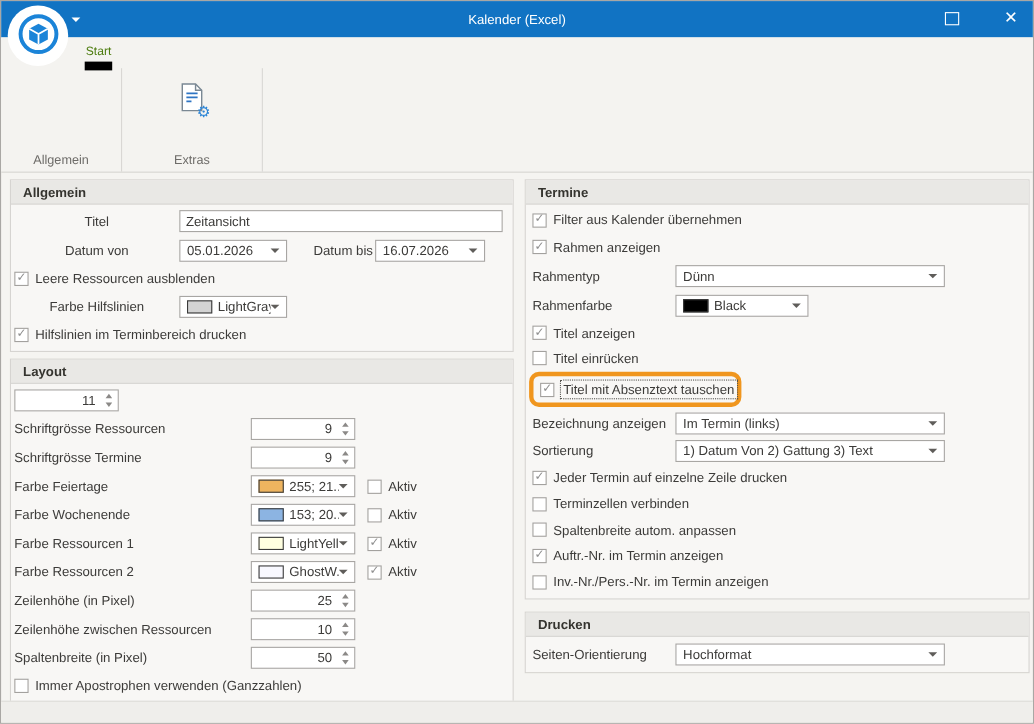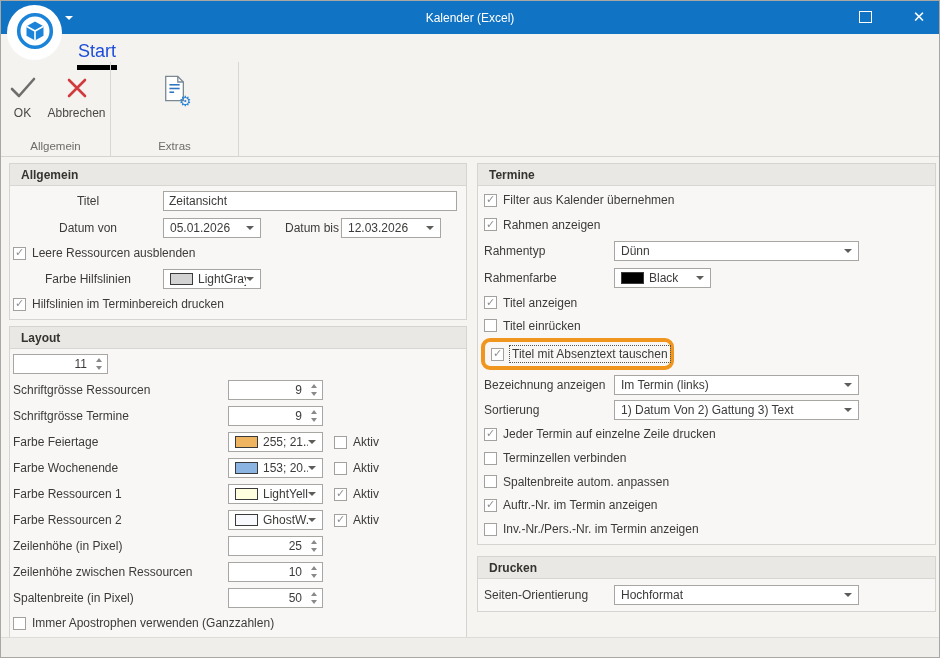--- a/index.html
+++ b/index.html
@@ -10,21 +10,21 @@
   
   .titlebar { position:absolute; top:0; left:0; right:0; height:33px; background:#1173c3; }
   .title-text { position:absolute; inset:0; display:flex; align-items:center; justify-content:center; color:#fff; font-size:12px; }
   .logo { position:absolute; left:6px; top:4px; width:55px; height:55px; background:#fff; border-radius:50%; z-index:5; display:flex; align-items:center; justify-content:center; cursor:pointer; }
   .caret { position:absolute; left:64px; top:15px; width:0; height:0; border-left:4px solid transparent; border-right:4px solid transparent; border-top:4px solid #fff; }
   .btn-max { position:absolute; left:858px; top:10px; width:13px; height:12px; border:1.5px solid #fff; }
   .btn-close { position:absolute; left:908px; top:6px; width:20px; height:20px; color:#fff; font-size:15px; line-height:20px; text-align:center; }
 
   
   .ribbon { position:absolute; top:33px; left:0; right:0; height:123px; background:#f4f3f0; border-bottom:1px solid #d6d4d1; }
-  .tab { position:absolute; left:76px; top:7px; color:#1d4ed8; font-size:18px; padding:0 1px 3px 1px; border-bottom:5px solid #000000; cursor:pointer; }
+  .tab { position:absolute; left:76px; top:7px; color:#4d7c0f; font-size:11px; padding:0 1px 3px 1px; border-bottom:8px solid #000000; cursor:pointer; }
   .rgroups { position:absolute; left:0; top:28px; bottom:0; display:flex; }
   .rgroup { position:relative; height:100%; border-right:1px solid #d9d7d4; }
   .rg1 { width:110px; } .rg2 { width:128px; }
   .rbtns { display:flex; justify-content:center; padding-top:4px; }
   .rbtn { display:flex; flex-direction:column; align-items:center; padding-top:3px; cursor:pointer; }
   .rbtn .ric { height:38px; display:flex; align-items:center; justify-content:center; position:relative; }
   .rbtn .rlbl { text-align:center; color:#494846; line-height:13px; }
   .glabel { position:absolute; bottom:4px; left:0; right:0; text-align:center; color:#6e6c69; font-size:11.5px; }
   .gear-overlay { position:absolute; right:-4px; bottom:-1px; color:#2e86d6; font-size:14px; line-height:14px; }
 
@@ -50,21 +50,21 @@
   .dda { width:0; height:0; border-left:4px solid transparent; border-right:4px solid transparent; border-top:4px solid #5f5d5a; flex-shrink:0; }
   .swatch { width:23px; height:12px; border:1px solid #3a3a3a; margin-right:5px; flex-shrink:0; }
   .spin { width:95px;justify-content:flex-end; }
   .spin .sval { flex:1; text-align:right; padding-right:5px; }
   .spbtns { width:15px; display:flex; flex-direction:column; align-items:center; gap:4px; padding-right:2px; }
   .spup { width:0; height:0; border-left:3.5px solid transparent; border-right:3.5px solid transparent; border-bottom:4px solid #8b8987; cursor:pointer; }
   .spdn { width:0; height:0; border-left:3.5px solid transparent; border-right:3.5px solid transparent; border-top:4px solid #8b8987; cursor:pointer; }
   .cb { width:13px; height:13px; background:#fff; border:1px solid #a3a19e; margin-right:6px; flex-shrink:0; display:flex; align-items:center; justify-content:center; cursor:pointer; }
   .cb .tick { display:none; color:#8f8f8f; font-size:11px; line-height:1; margin-top:-1px; }
   .cb.checked .tick { display:block; }
-  .w98{width:98px} .w100{width:100px} .w95{width:95px} .w97{width:97px} .w245{width:245px} .w294{width:294px}
+  .w98{width:98px} .w100{width:100px} .w95{width:95px} .w97{width:121px} .w245{width:245px} .w294{width:294px}
   .ml40{margin-left:24px; width:56px; flex-shrink:0;} .ml11{margin-left:11px}
 
   
   .hl { display:flex; align-items:center; height:32px; border:4px solid #f0961e; border-radius:9px; margin-left:-3px; width:193px; padding-left:6px; }
   .focus-outline { outline:1px dotted #55544f; padding:1px 2px; }
 </style>
 </head>
 <body>
 
 <div class="window">
@@ -82,38 +82,20 @@
         <path d="M11.5 15.2 L20 20 L28.5 15.2 M20 20 L20 29.5" stroke="#fff" stroke-width="1.6" fill="none"></path>
       </svg>
     </span>
   </div>
   <span class="caret"></span>
 
   <div class="ribbon">
     <span class="tab">Start</span>
     <div class="rgroups">
       <div class="rgroup rg1">
-        <div class="rbtns">
-          <div class="rbtn" style="width:42px">
-            <span class="ric">
-              <svg width="30" height="26" viewBox="0 0 30 26">
-                  <path d="M4 14 L11 21 L26 4" stroke="#6f6e6c" stroke-width="2.6" fill="none" stroke-linecap="round" stroke-linejoin="round"></path>
-                </svg>
-            </span>
-            <span class="rlbl">OK</span>
-          </div>
-          <div class="rbtn" style="width:66px">
-            <span class="ric">
-              <svg width="26" height="26" viewBox="0 0 26 26">
-                  <path d="M5 5 L21 21 M21 5 L5 21" stroke="#d23b3d" stroke-width="2.6" fill="none" stroke-linecap="round"></path>
-                </svg>
-            </span>
-            <span class="rlbl">Abbrechen</span>
-          </div>
-        </div>
         <div class="glabel">Allgemein</div>
       </div>
       <div class="rgroup rg2">
         <div class="rbtns">
           <div class="rbtn" style="width:120px">
             <span class="ric">
               <svg width="26" height="29" viewBox="0 0 28 30">
                 <path d="M4 2 h13 l6 6 v20 h-19 z" fill="#fff" stroke="#7a8894" stroke-width="1.4"></path>
                 <path d="M17 2 v6 h6" fill="none" stroke="#7a8894" stroke-width="1.4"></path>
                 <line x1="8" y1="11" x2="19" y2="11" stroke="#2e75c4" stroke-width="1.7"></line>
@@ -141,21 +123,21 @@
             </span>
         </div>
         <div class="row h27">
           <span class="lbl">Datum von</span>
           <span class="combo w98">
             <span class="ctext">05.01.2026</span>
             <span class="dda"></span>
           </span>
           <span class="ml40">Datum bis</span>
           <span class="combo w100">
-            <span class="ctext">12.03.2026</span>
+            <span class="ctext">16.07.2026</span>
             <span class="dda"></span>
           </span>
         </div>
         <div class="row h24">
           <span class="cb checked">
               <span class="tick">✓</span>
             </span>
           <span>Leere Ressourcen ausblenden</span>
         </div>
         <div class="row h27">

